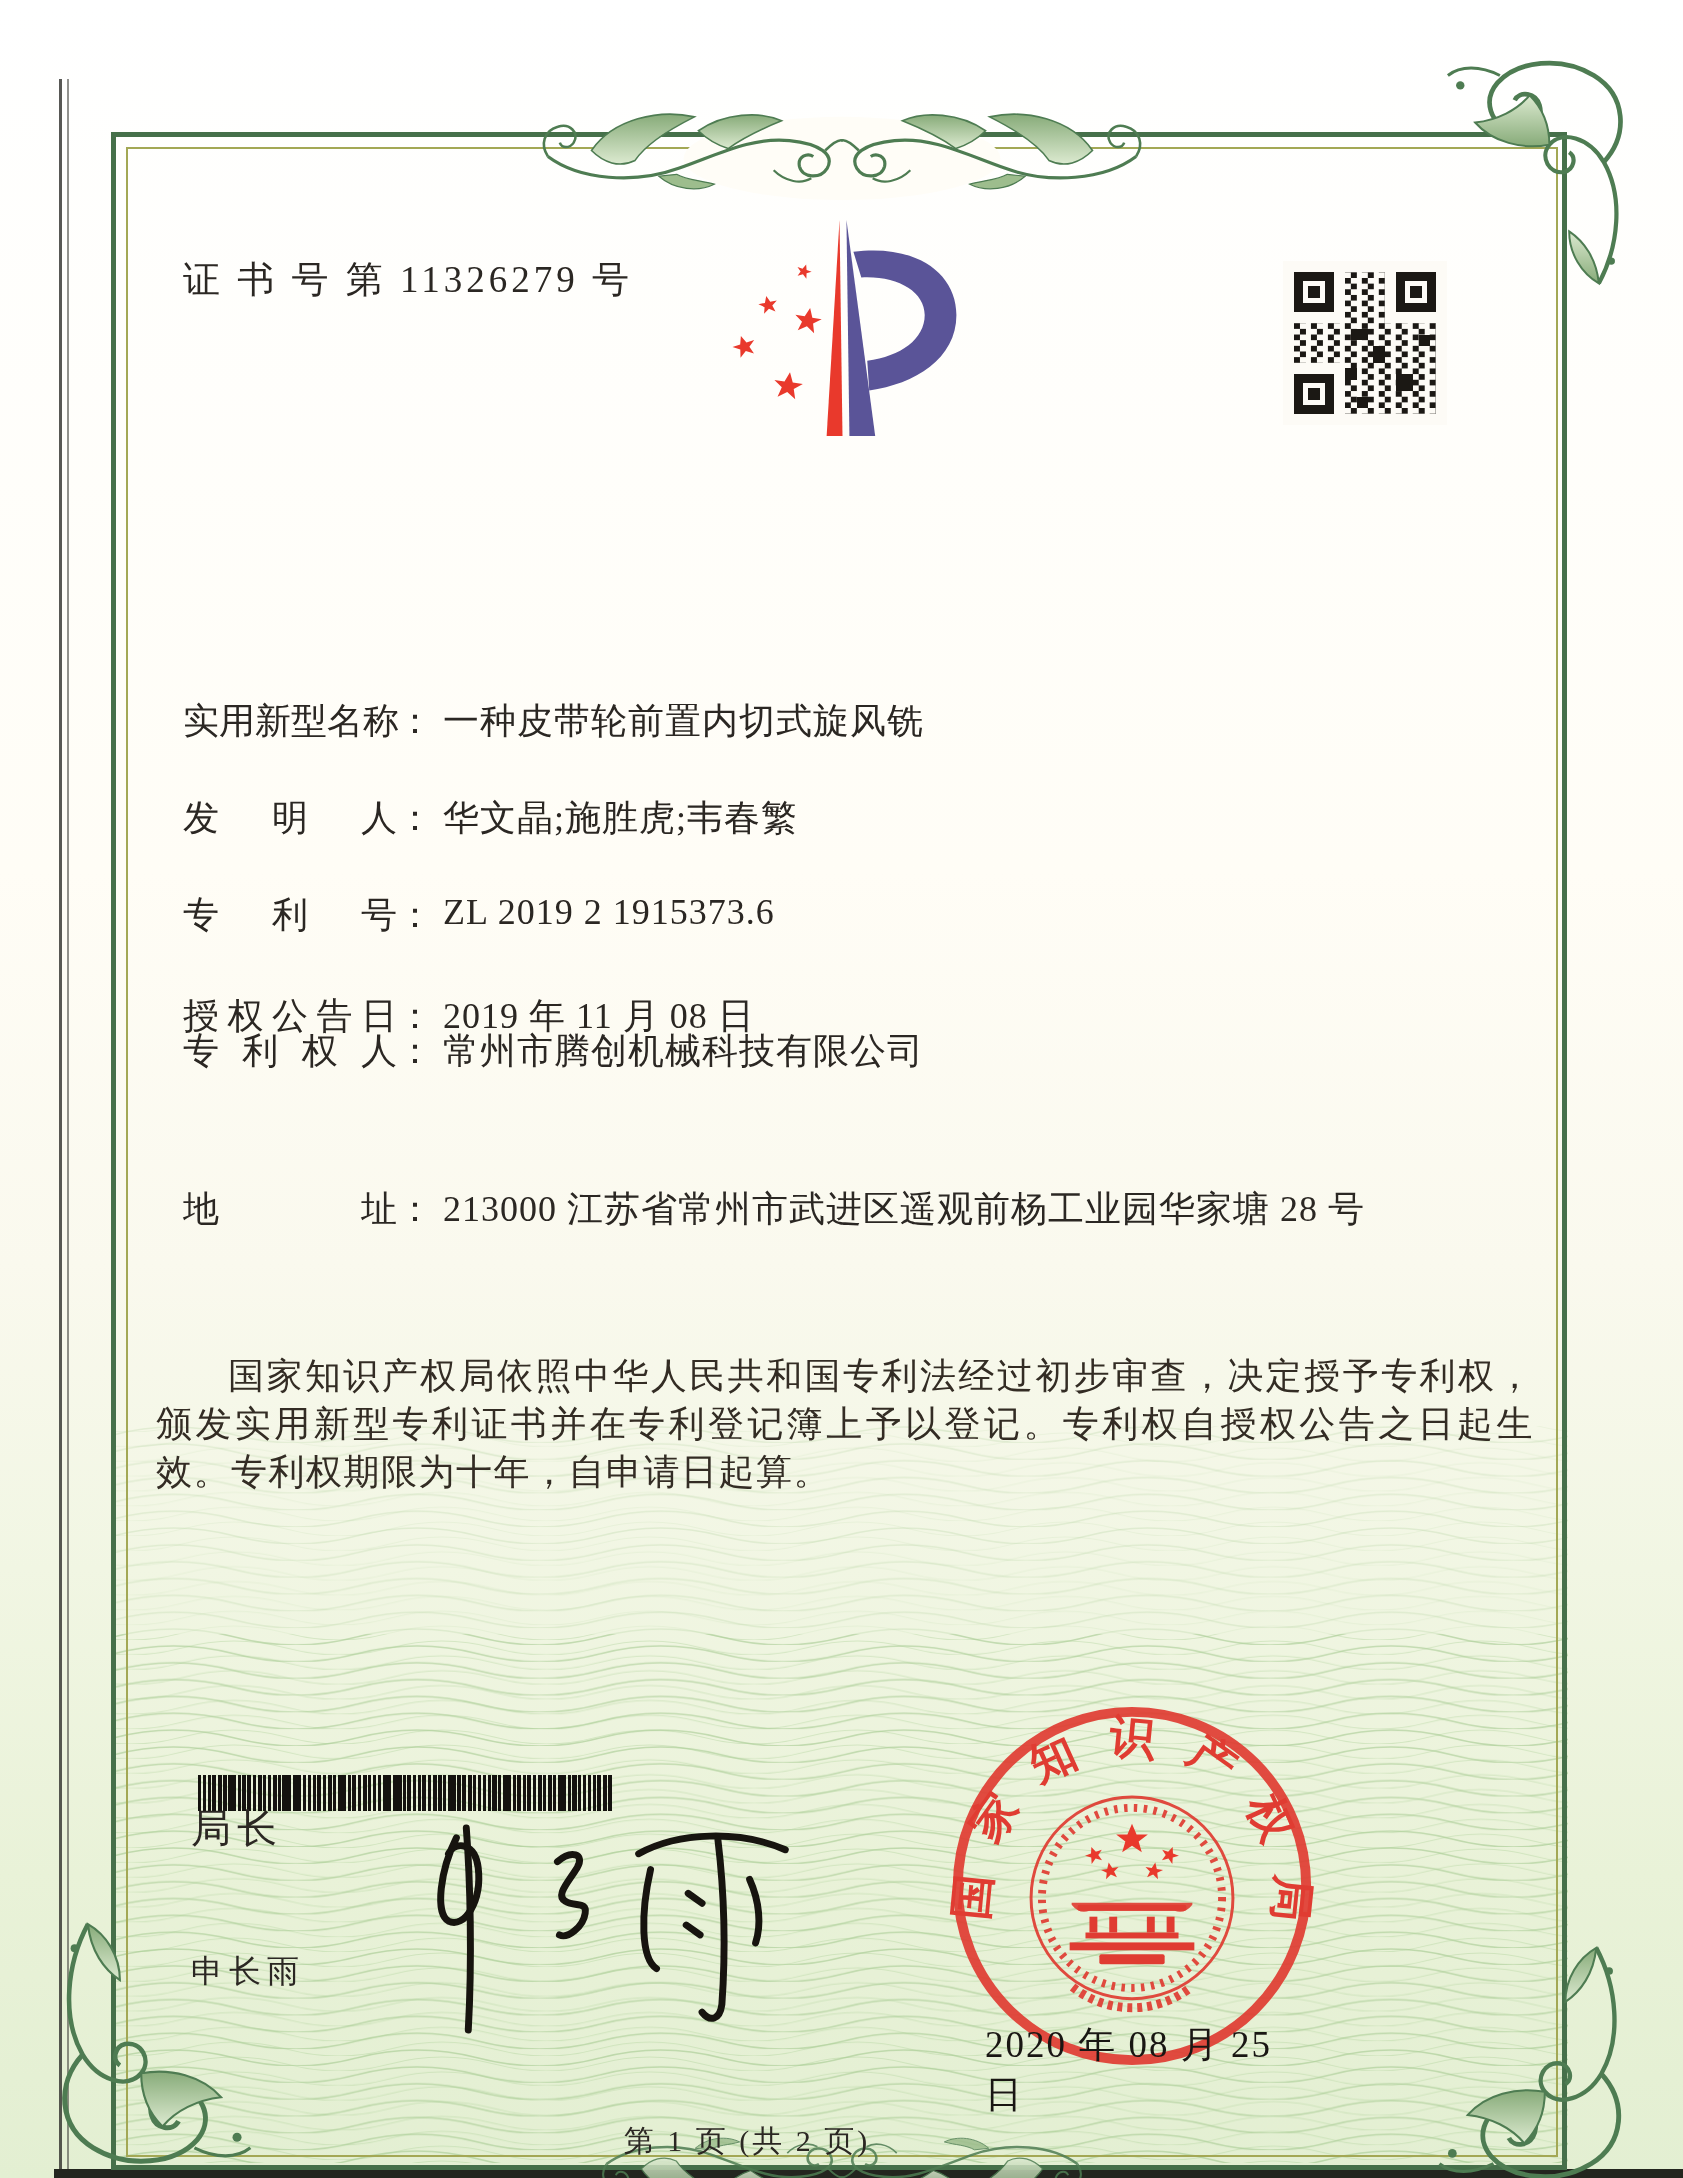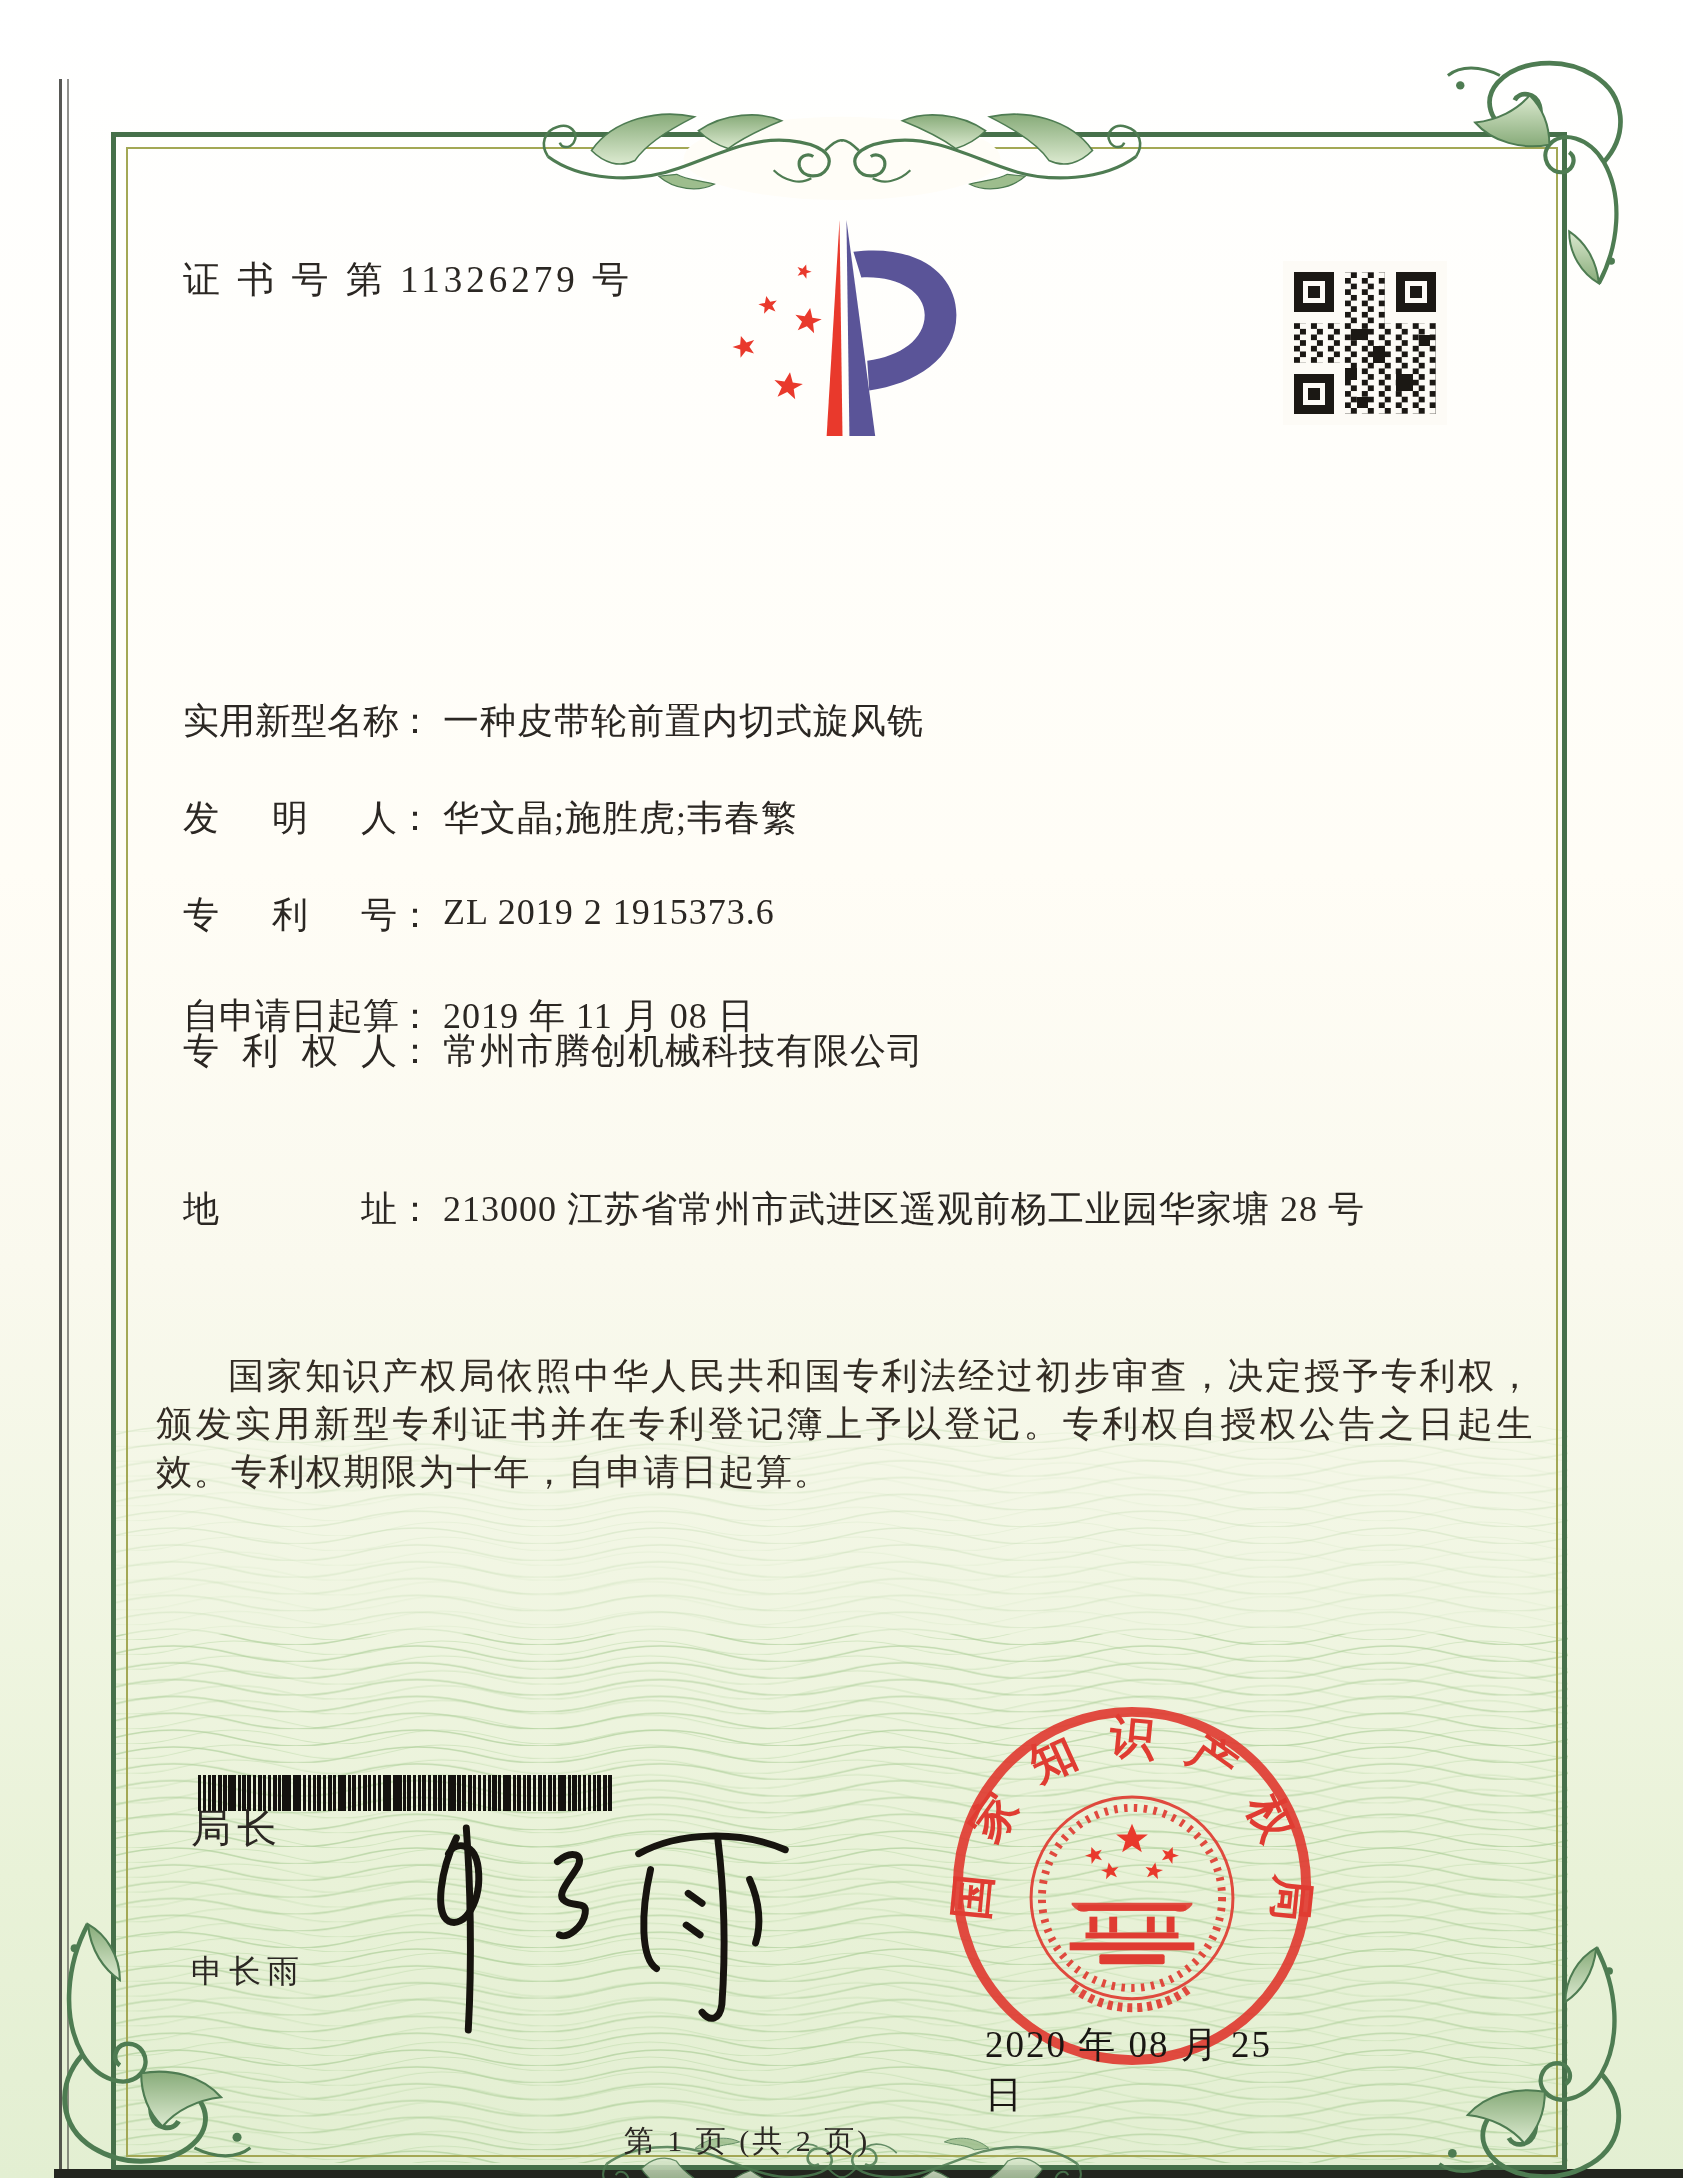--- a/index.html
+++ b/index.html
@@ -176,21 +176,21 @@
   <div class="frow" style="top:697px;">
     <span class="lab">实用新型名称</span><span class="col">：</span><span class="val">一种皮带轮前置内切式旋风铣</span>
   </div>
   <div class="frow" style="top:794px;">
     <span class="lab">发明人</span><span class="col">：</span><span class="val">华文晶;施胜虎;韦春繁</span>
   </div>
   <div class="frow" style="top:891px;">
     <span class="lab">专利号</span><span class="col">：</span><span class="val">ZL 2019 2 1915373.6</span>
   </div>
   <div class="frow" style="top:992px;">
-    <span class="lab">自申请日起算</span><span class="col">：</span><span class="val">2019 年 11 月 08 日</span>
+    <span class="lab">授权公告日</span><span class="col">：</span><span class="val">2019 年 11 月 08 日</span>
   </div>
   <div class="frow" style="top:1027px;">
     <span class="lab">专利权人</span><span class="col">：</span><span class="val">常州市腾创机械科技有限公司</span>
   </div>
   <div class="frow" style="top:1185px;">
     <span class="lab">地址</span><span class="col">：</span><span class="val">213000 江苏省常州市武进区遥观前杨工业园华家塘 28 号</span>
   </div>
 
 
   <div class="body-block">

